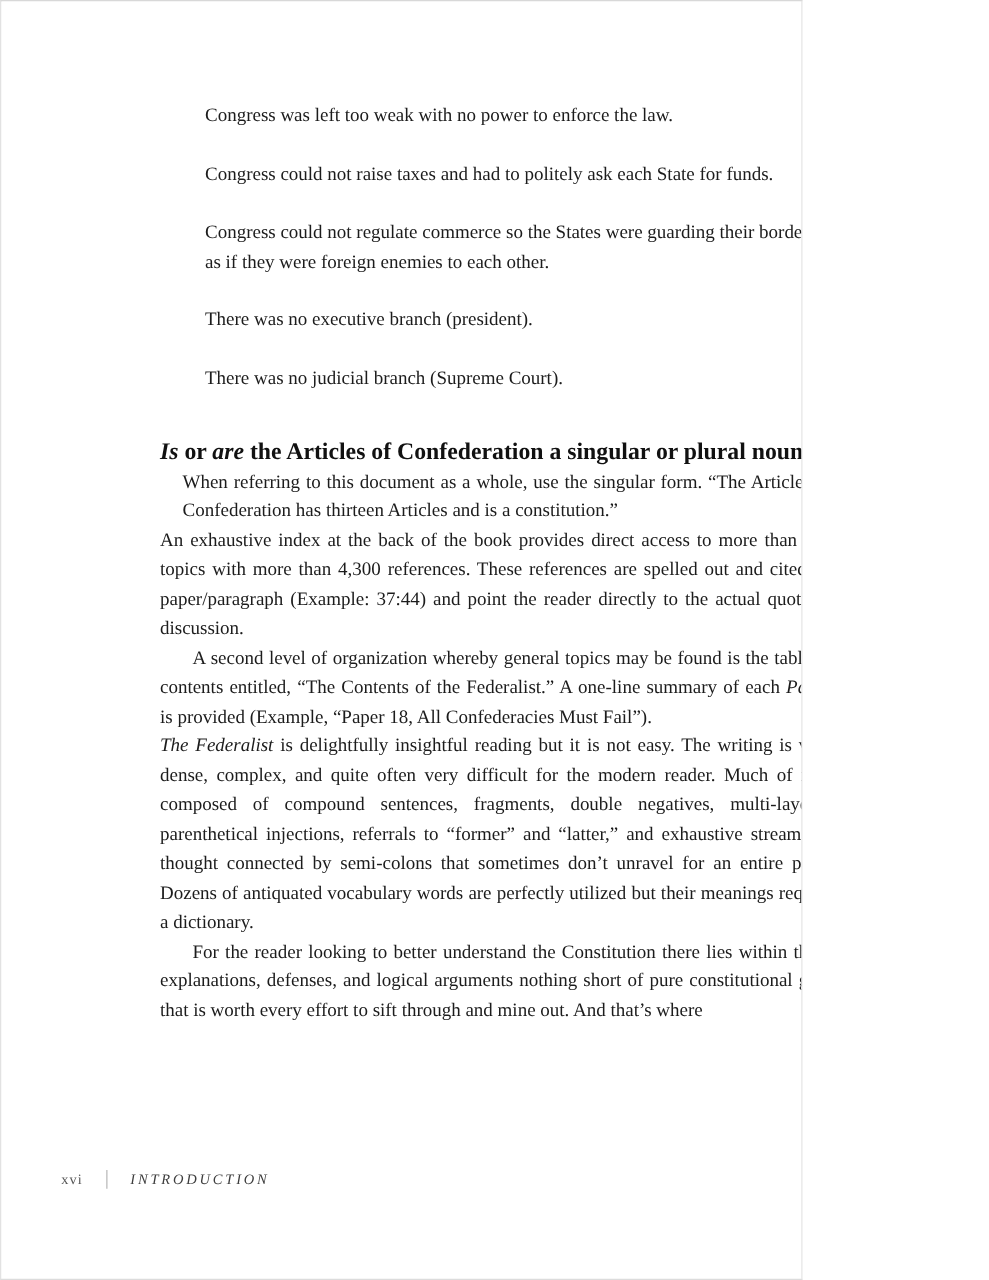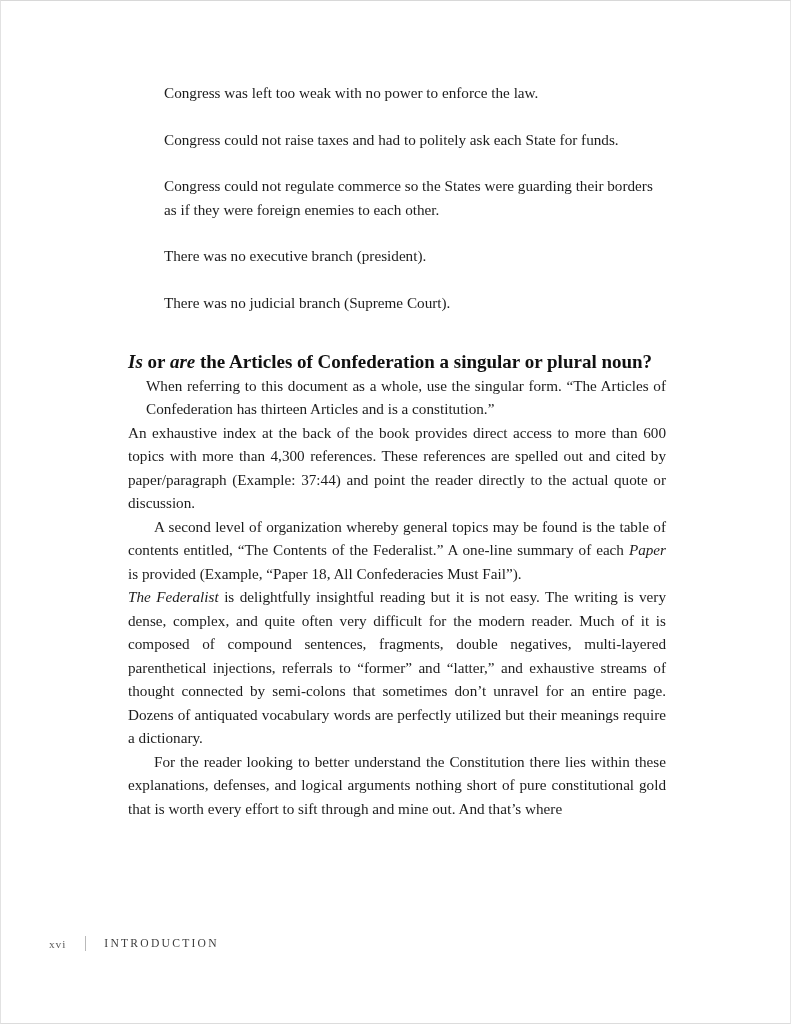--- a/index.html
+++ b/index.html
@@ -2,21 +2,21 @@
 <html><head>
 <meta charset="utf-8">
 <style>
   html, body {
     margin: 0;
     padding: 0;
     background: #ffffff;
   }
   .page {
     position: relative;
-    width: 791px;
+    width: 642px;
     height: 1024px;
     background: #ffffff;
     box-sizing: border-box;
     border-top: 1px solid #d8d8d8;
     border-left: 1px solid #e2e2e2;
     border-right: 1px solid #e6e6e6;
     border-bottom: 1px solid #dcdcdc;
     overflow: hidden;
     font-family: "Liberation Serif", "DejaVu Serif", serif;
     color: #1c1c1c;
@@ -119,20 +119,21 @@
   .folio-rule {
     width: 1px;
     height: 15px;
     background: #b9b9b9;
     margin: 0 18px 0 19px;
   }
   .footer-label {
     font-size: 11.6px;
     letter-spacing: 2.25px;
     color: #3d3d3d;
+    font-style: italic;
   }
 </style>
 </head>
 <body>
 
 <div class="page">
 
   <div class="content">
 
     <ul class="problem-list">

